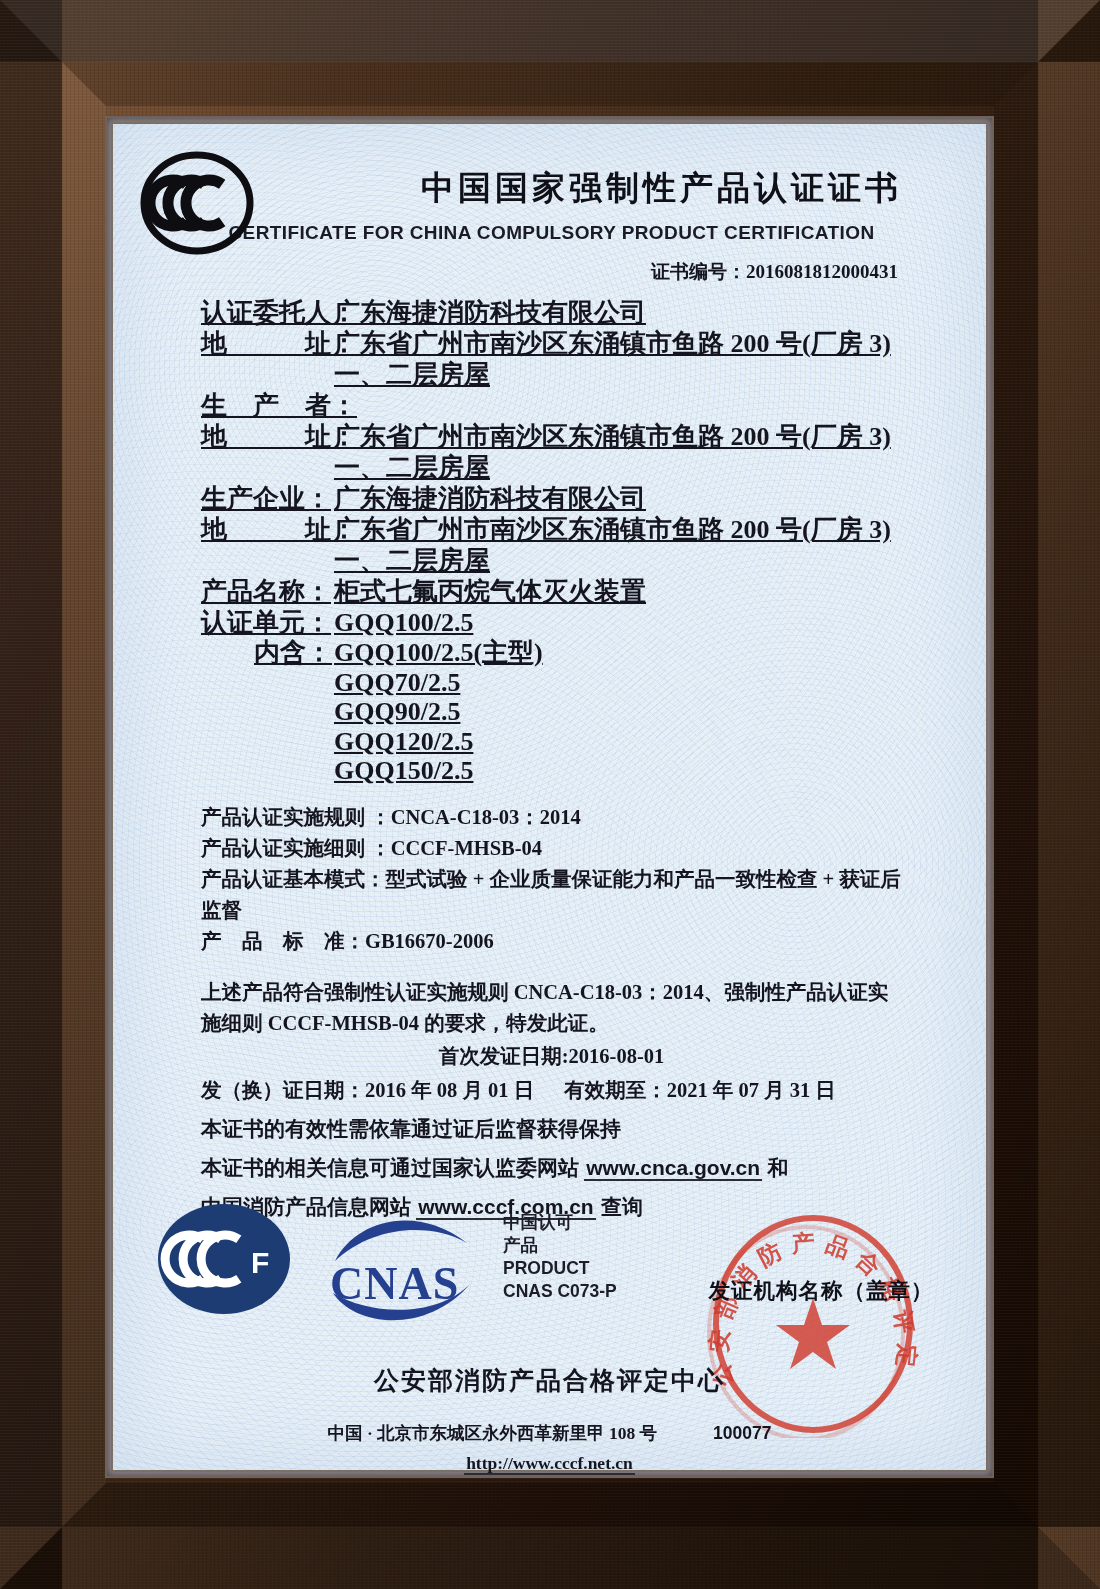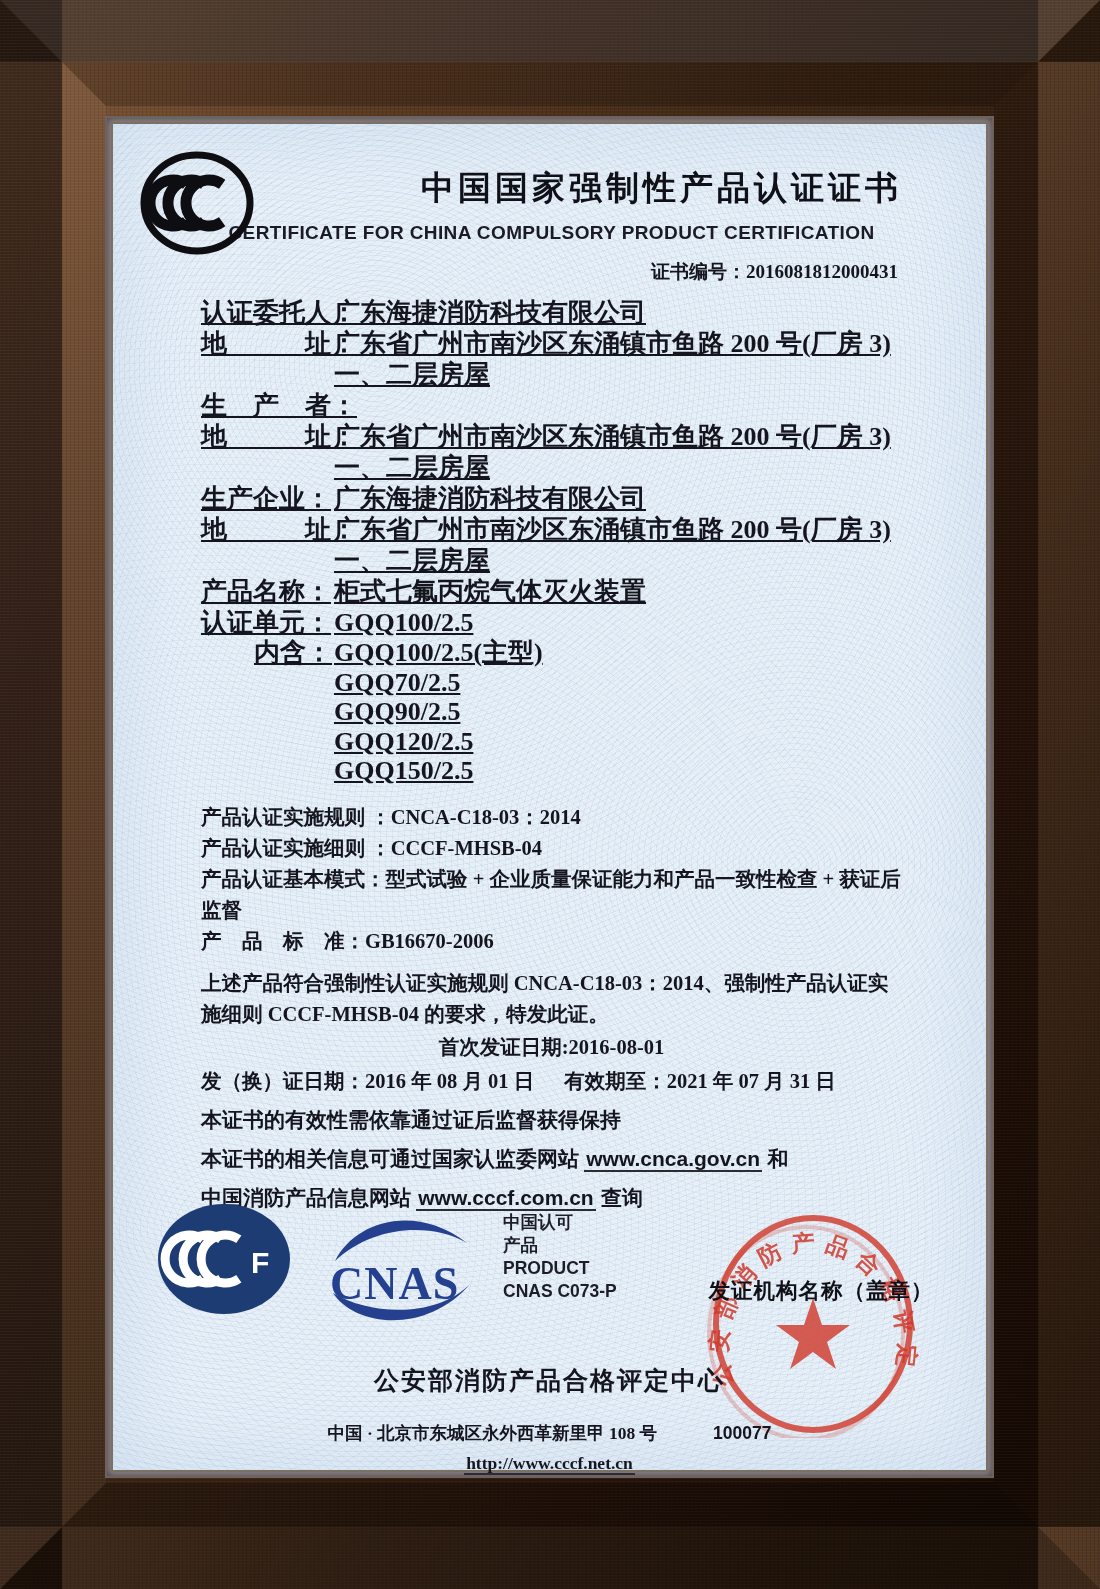--- a/index.html
+++ b/index.html
@@ -48,21 +48,21 @@
   .cert-no   { text-align:right; margin:15px 4px 12px 0; font-size:19px; font-weight:bold; }
 
   .row { display:flex; font-size:26px; line-height:31px; font-weight:bold;text-decoration:underline; }
   .row-label { width:133px; flex:none; white-space:pre; }
   .row-value { flex:1; }
   .inc .row { line-height:29.5px; }
   .inc .row-label { text-align:right; padding-right:2px; }
 
   .rules { margin-top:16px; }
   .rule-p { font-size:20.5px; line-height:31px; font-weight:bold; }
-  .statement { font-size:20.5px; line-height:31px; font-weight:bold; margin-top:11px; }
+  .statement { font-size:20.5px; line-height:31px; font-weight:bold; margin-top:20px; }
   .first-issue { text-align:center; font-size:20.5px; font-weight:bold; margin-top:3px; }
   .issue-row { font-size:20.5px; font-weight:bold; margin-top:6px; }
   .issue-gap { display:inline-block; width:30px; }
 
   .notices { text-align:left; font-weight:bold; }
   .notice-line { font-size:21px; margin-top:11px; line-height:28px; }
   .notice-url { font-family:"Liberation Sans", sans-serif; font-weight:bold;
                 border-bottom:2px solid #2b2b34; padding:0 2px; }
 
   

